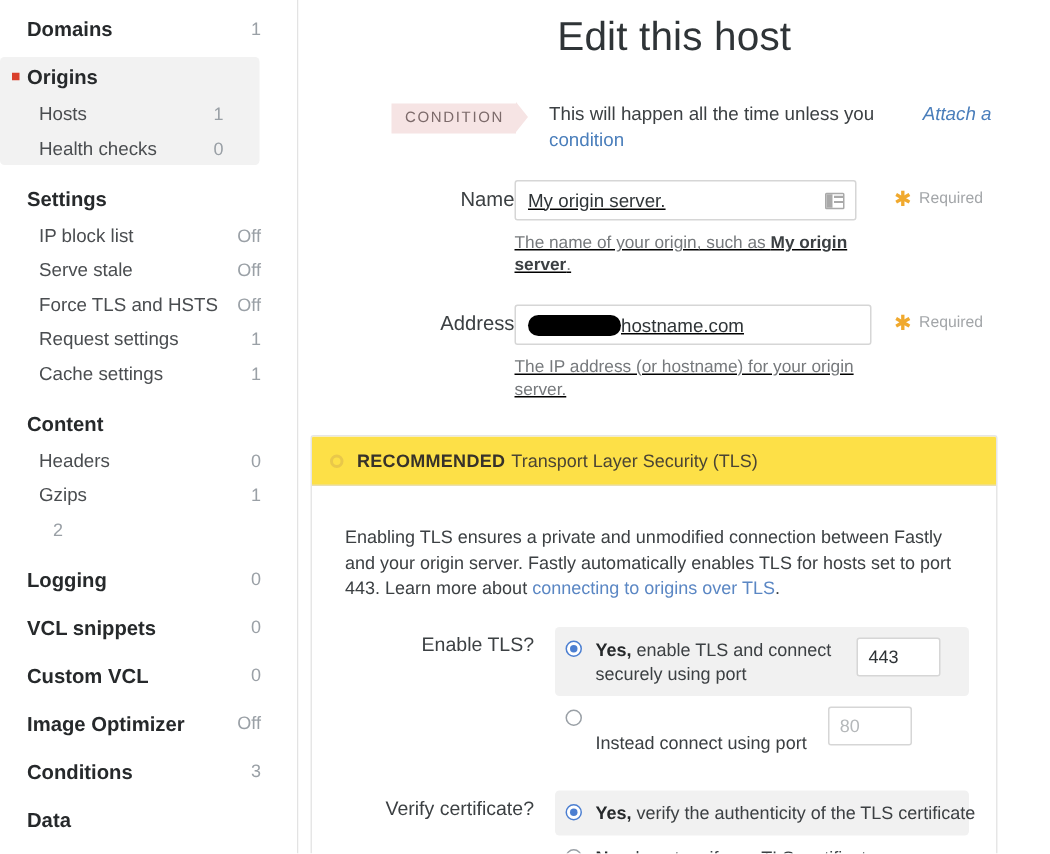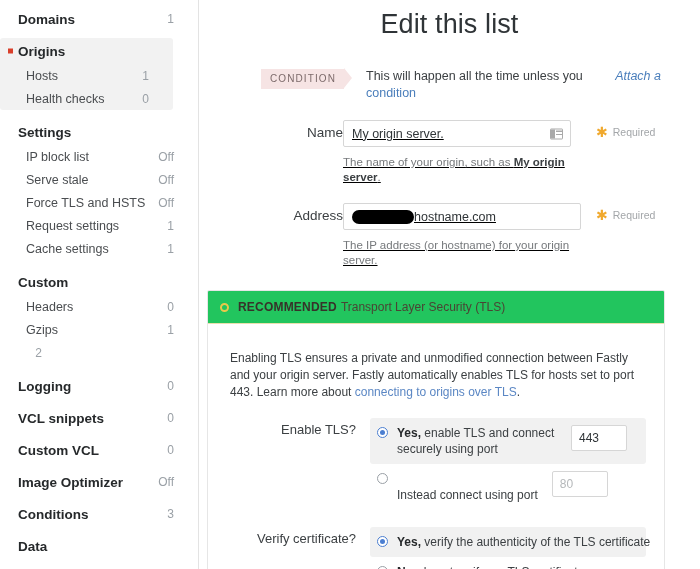--- a/index.html
+++ b/index.html
@@ -218,21 +218,21 @@
   
   #tls-panel {
     margin: 22px 0 0 8px;
     width: 458px;
     border: 1px solid #e6e6e6;
     border-radius: 2px;
     background: #fff;
     overflow: hidden;
   }
   .panel-header {
-    background: #22c55e;
+    background: #fde047;
     border-bottom: 1px solid #eadfae;
     padding: 9px 12px;
     display: flex;
     align-items: center;
     font-size: 12px;
     color: #4a4434;
   }
   .rec-icon {
     width: 9px; height: 9px;
     border: 2px solid #e9c84a;
@@ -364,21 +364,21 @@
             <span class="nav-count">1</span>
           </div>
           <div class="nav-row sub">
             <span class="nav-label">Cache settings</span>
             <span class="nav-count">1</span>
           </div>
         </div>
         <div class="nav-spacer"></div>
         <div class="nav-group">
           <div class="nav-row head">
-            <span class="nav-label">Custom</span>
+            <span class="nav-label">Content</span>
             <span class="nav-count"></span>
           </div>
           <div class="nav-row sub">
             <span class="nav-label">Headers</span>
             <span class="nav-count">0</span>
           </div>
           <div class="nav-row sub">
             <span class="nav-label">Gzips</span>
             <span class="nav-count">1</span>
           </div>
@@ -426,21 +426,21 @@
           <div class="nav-row head">
             <span class="nav-label">Data</span>
             <span class="nav-count"></span>
           </div>
         </div>
       </div>
   </nav>
 
   <main id="main">
 
-    <h1 id="page-title">Edit this list</h1>
+    <h1 id="page-title">Edit this host</h1>
 
     <div id="condition-bar">
       <div class="cond-badge-wrap">
         <span class="cond-badge">CONDITION</span>
         <span class="cond-arrow"></span>
       </div>
       <div class="cond-text">
         <span>This will happen all the time unless you </span><a href="#" class="cond-link-2">condition</a>
       </div>
       <a href="#" class="cond-link">Attach a</a>

